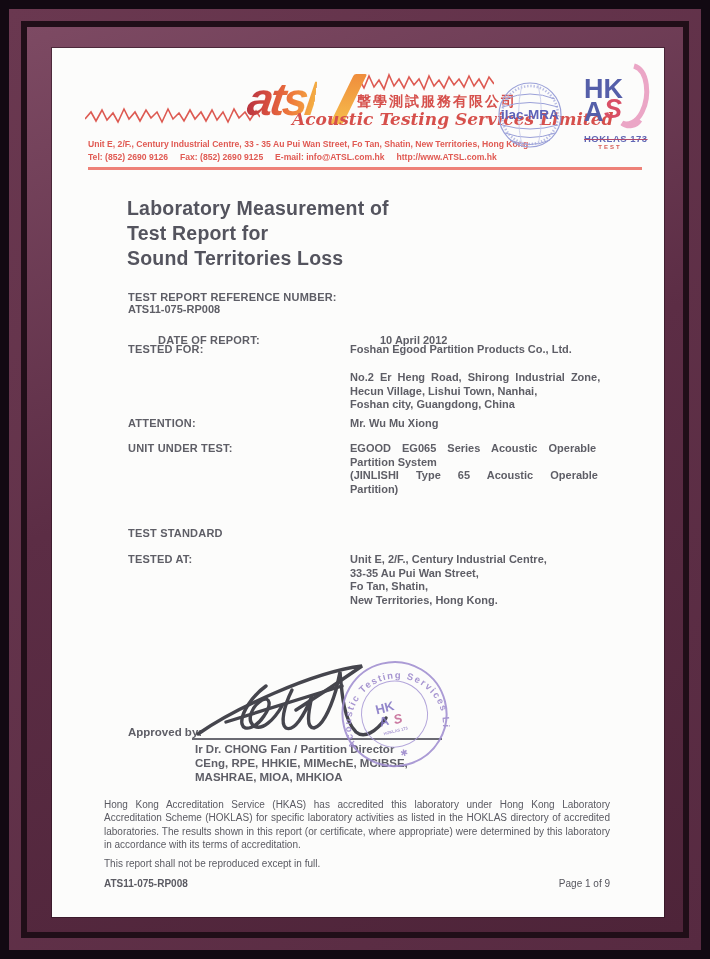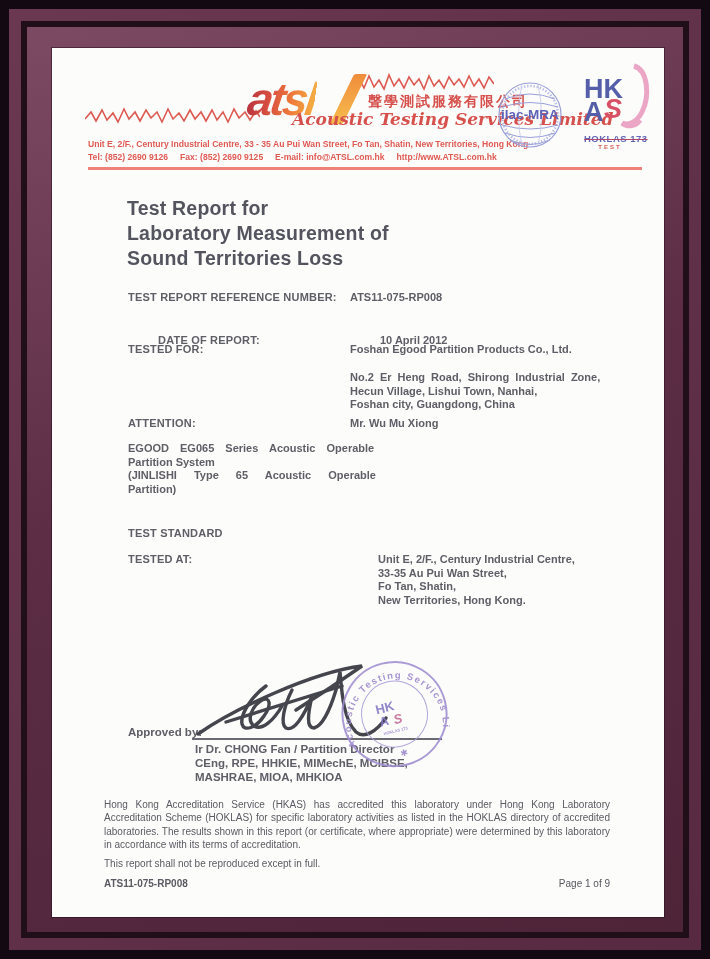--- a/index.html
+++ b/index.html
@@ -24,21 +24,21 @@
     transform:skewX(-8deg);
     background:linear-gradient(90deg,#b93540,#d9503f,#ef7c3b,#f4ae42);
     -webkit-background-clip:text;background-clip:text;color:transparent;
   }
   .atsl-slash{
     position:absolute;left:290px;top:26px;width:13px;height:50px;
     background:linear-gradient(180deg,#ef8d3c,#f6bd4c);
     transform:skewX(-26deg);border-radius:2px;
   }
   .cn-name{
-    position:absolute;left:316px;top:45px;width:190px;
+    position:absolute;left:305px;top:45px;width:190px;
     color:#d6504c;font-weight:bold;font-size:14px;letter-spacing:2px;white-space:nowrap;
   }
   .en-name{
     position:absolute;left:240px;top:61px;width:210px;
     font-family:"DejaVu Serif",serif;font-style:italic;font-weight:bold;
     color:#d6504c;font-size:17px;white-space:nowrap;letter-spacing:0px;
   }
   .addr1{position:absolute;left:36px;top:91px;color:#e05a53;font-weight:bold;font-size:8.6px;white-space:pre;}
   .addr2{position:absolute;left:36px;top:104px;color:#e05a53;font-weight:bold;font-size:8.6px;white-space:pre;}
   .hdr-divider{position:absolute;left:36px;top:119px;width:554px;height:2.5px;background:#ee8178;}
@@ -137,26 +137,26 @@
     <div class="row1">HK</div>
     <div class="row2">
       <span>A</span>
       <span class="s-red">S</span>
     </div>
     <div class="hoklas">HOKLAS 173</div>
     <div class="hoklas-test">TEST</div>
   </div>
 
   <div class="title">
+    <div>Laboratory Measurement of</div>
     <div>Test Report for</div>
-    <div>Laboratory Measurement of</div>
     <div>Sound Territories Loss</div>
   </div>
 
-  <div class="frow" style="top:243px;">
+  <div class="frow" style="top:243px;flex-direction:column;">
     <div class="flabel">TEST REPORT REFERENCE NUMBER:</div>
     <div class="fvalue">
         <div class="vline">ATS11-075-RP008</div>
       </div>
   </div>
   <div class="frow" style="top:286px;padding-left:30px;">
     <div class="flabel">DATE OF REPORT:</div>
     <div class="fvalue">
         <div class="vline">10 April 2012</div>
       </div>
@@ -175,31 +175,32 @@
       <div class="vline">Foshan city, Guangdong, China</div>
     </div>
   </div>
   <div class="frow" style="top:369px;">
     <div class="flabel">ATTENTION:</div>
     <div class="fvalue">
         <div class="vline">Mr. Wu Mu Xiong</div>
       </div>
   </div>
   <div class="frow" style="top:394px;">
+    <div class="flabel">UNIT UNDER TEST:</div>
     <div class="fvalue">
       <div class="vline ws2">EGOOD EG065 Series Acoustic Operable</div>
       <div class="vline">Partition System</div>
       <div class="vline ws3">(JINLISHI Type 65 Acoustic Operable</div>
       <div class="vline">Partition)</div>
     </div>
   </div>
   <div class="frow" style="top:479px;align-items:center;">
     <div class="flabel">TEST STANDARD</div>
   </div>
-  <div class="frow" style="top:505px;gap:28px;">
+  <div class="frow" style="top:505px;">
     <div class="flabel">TESTED AT:</div>
     <div class="fvalue">
       <div class="vline">Unit E, 2/F., Century Industrial Centre,</div>
       <div class="vline">33-35 Au Pui Wan Street,</div>
       <div class="vline">Fo Tan, Shatin,</div>
       <div class="vline">New Territories, Hong Kong.</div>
     </div>
   </div>
 
   <div class="approved-label">Approved by:</div>

